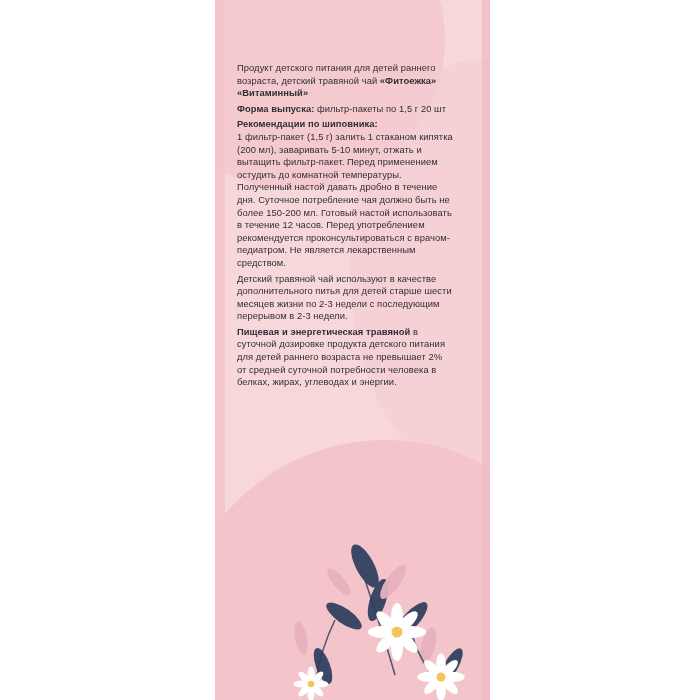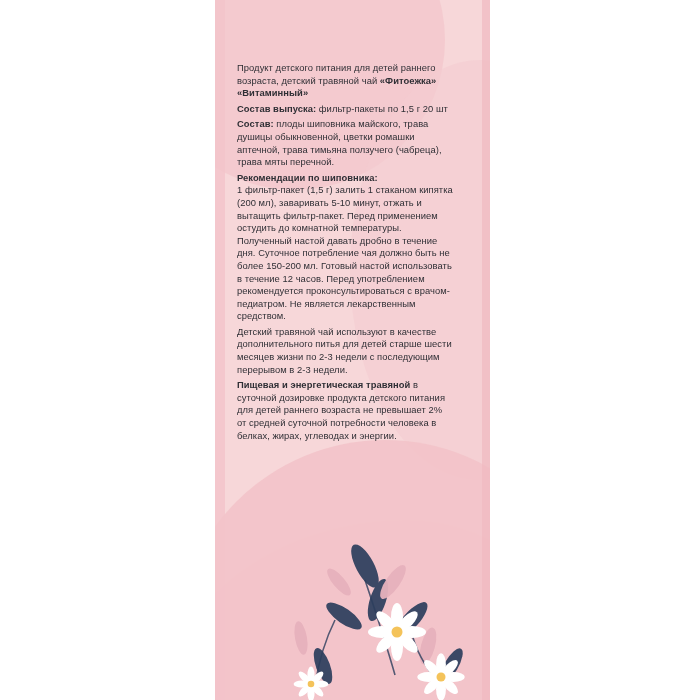--- a/index.html
+++ b/index.html
@@ -218,23 +218,22 @@
           <ellipse cx="-11" cy="11" rx="12.5" ry="5.5" transform="rotate(-45 -11 11)"></ellipse>
         </g>
         <circle cx="0" cy="0" r="5.5" fill="#f4c35a"></circle>
       </g>
     </svg>
 
     <div class="text-block">
 
       <p class="para"><span>Продукт детского питания для детей раннего возраста, детский травяной чай </span><span class="lbl">«Фитоежка» «Витаминный»</span></p>
 
-      <p class="para"><span class="lbl">Состав выпуска:</span><span> фильтр-пакеты по 1,5 г 20 шт</span></p>
-
-      <p class="para"><span class="lbl">Состав:</span><span> плоды шиповника майского, трава душицы обыкновенной, цветки ромашки аптечной, трава тимьяна ползучего (чабреца), трава мяты перечной.</span></p>
+      <p class="para"><span class="lbl">Форма выпуска:</span><span> фильтр-пакеты по 1,5 г 20 шт</span></p>
+
 
       <div class="spacer-sm"></div>
 
       <p class="para"><span class="lbl">Рекомендации по шиповника:</span></p>
       <p class="para" style="margin-top:0"><span>1 фильтр-пакет (1,5 г) залить 1 стаканом кипятка (200 мл), заваривать 5-10 минут, отжать и вытащить фильтр-пакет. Перед применением остудить до комнатной температуры. Полученный настой давать дробно в течение дня. Суточное потребление чая должно быть не более 150-200 мл. Готовый настой использовать в течение 12 часов. Перед употреблением рекомендуется проконсультироваться с врачом-педиатром. Не является лекарственным средством.</span></p>
 
       <p class="para"><span>Детский травяной чай используют в качестве дополнительного питья для детей старше шести месяцев жизни по 2-3 недели с последующим перерывом в 2-3 недели.</span></p>
 
 
       <p class="para"><span class="lbl">Пищевая и энергетическая травяной</span><span> в суточной дозировке продукта детского питания для детей раннего возраста не превышает 2% от средней суточной потребности человека в белках, жирах, углеводах и энергии.</span></p>

